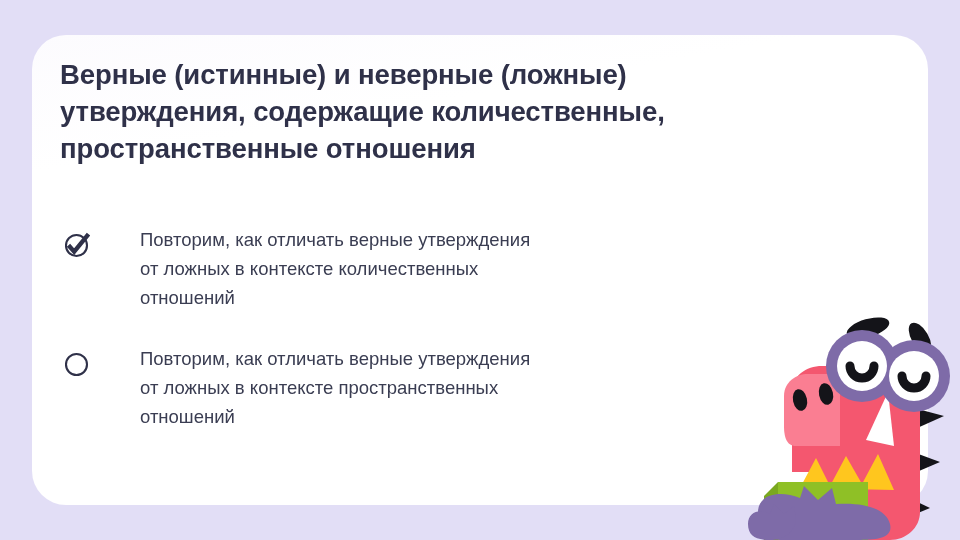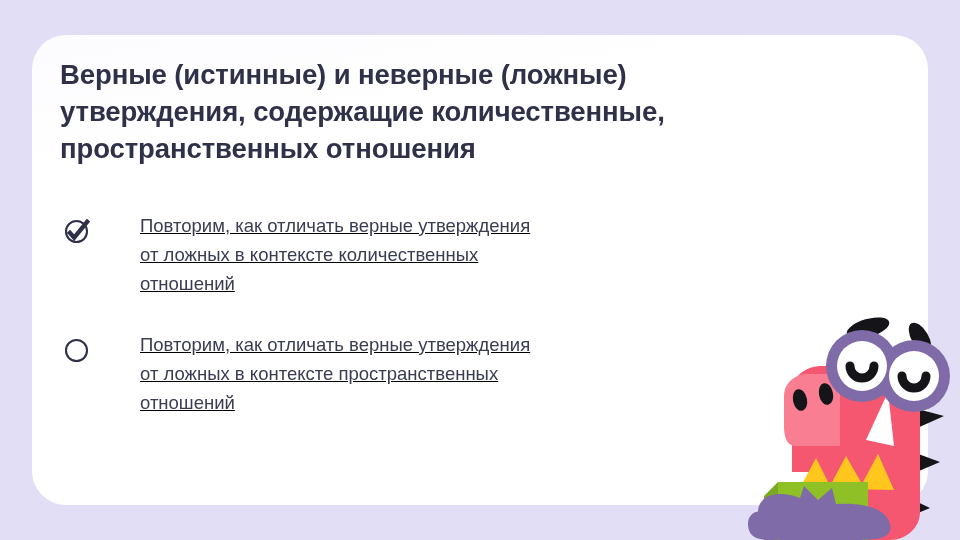--- a/index.html
+++ b/index.html
@@ -22,21 +22,21 @@
   
   .title{
     position:absolute;left:28px;top:21px;width:830px;
     font-size:27.5px;font-weight:bold;line-height:37px;
     letter-spacing:-0.1px;
     color:#2F3149;
     white-space:pre-line;
   }
 
   
-  .bullets{position:absolute;left:28px;top:176px;width:700px;text-decoration:underline;}
+  .bullets{position:absolute;left:28px;top:190px;width:700px;}
   .bullet{position:relative;min-height:84px;margin-bottom:32px;}
   .bullet-icon{
     position:absolute;left:2px;top:5px;width:30px;height:30px;
   }
   .bullet-text{
     margin-left:80px;
     font-size:18.5px;line-height:29px;color:#3A3D52;
     white-space:pre-line;
   }
 
@@ -49,21 +49,21 @@
 </style>
 </head>
 <body>
 
 <div class="slide">
 
   <div class="card">
 
     <div class="title">Верные (истинные) и неверные (ложные)
 утверждения, содержащие количественные,
-пространственных отношения</div>
+пространственные отношения</div>
 
     <div class="bullets">
 
       <div class="bullet">
         <span class="bullet-icon">
           <svg width="30" height="30" viewBox="0 0 30 30">
             <circle cx="14.5" cy="15.5" r="10.5" fill="none" stroke="#2F3149" stroke-width="2.1"></circle>
             <path d="M6.5 15.2 L12.2 21.6 L26.5 4.2" fill="none" stroke="#2F3149" stroke-width="4.4" stroke-linecap="butt" stroke-linejoin="miter"></path>
           </svg>
         </span>

